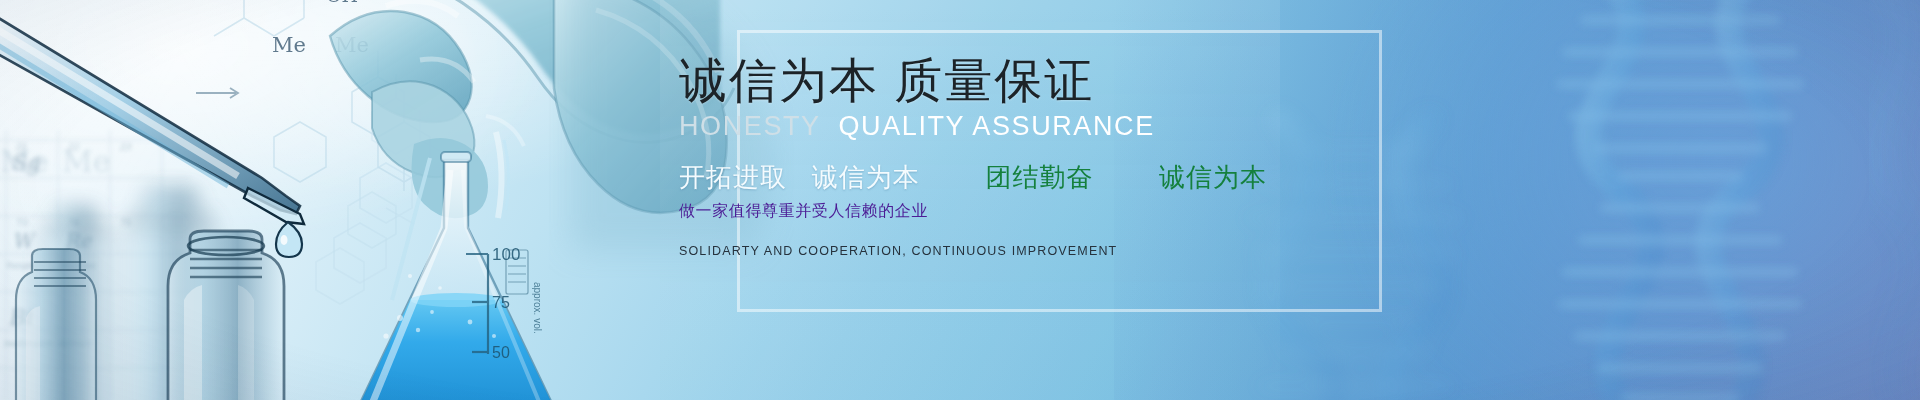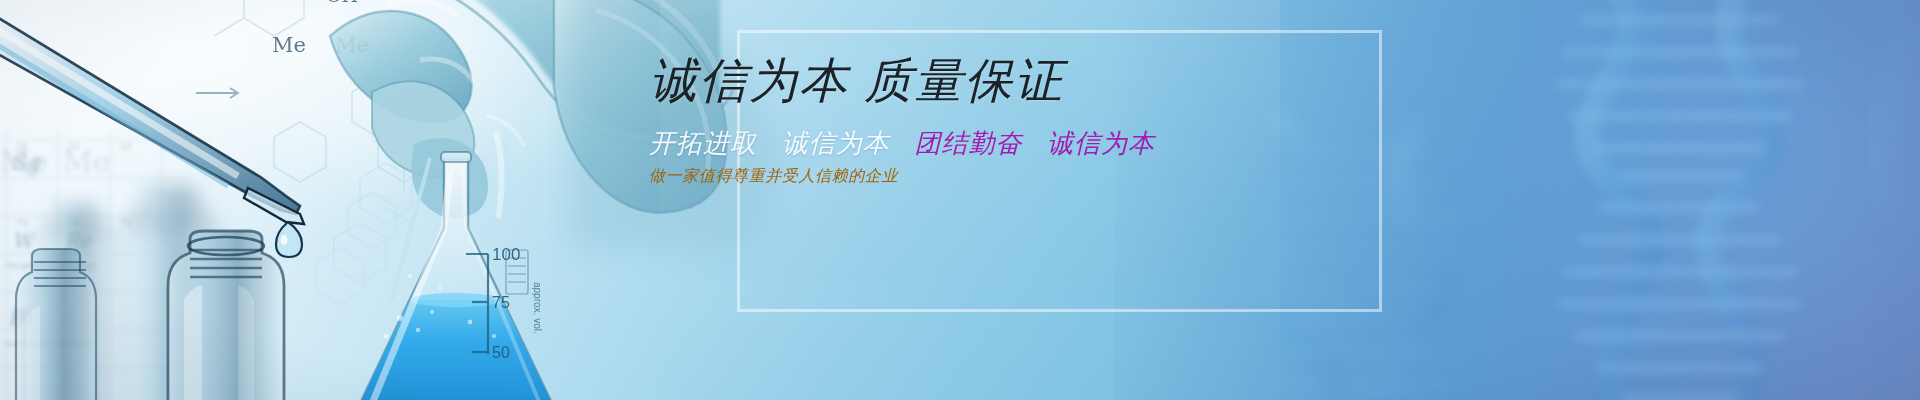--- a/index.html
+++ b/index.html
@@ -31,23 +31,22 @@
       radial-gradient(ellipse 50% 70% at 40% 8%, rgba(255,255,255,.55), rgba(255,255,255,0) 60%);
   }
   .vignette{
     position:absolute; inset:0; pointer-events:none;
     background:radial-gradient(ellipse 85% 110% at 50% 45%, rgba(0,0,0,0) 55%, rgba(20,50,90,.16) 100%);
   }
   svg.layer{ position:absolute; inset:0; width:1920px; height:400px; }
 
   
   .textblock{
-    position:absolute; left:649px; top:56px; width:700px;
+    position:absolute; left:679px; top:56px; width:700px;
     z-index:40;
-    font-style:italic;
   }
   .frame{
     position:absolute; left:737px; top:30px; width:645px; height:282px;
     border:3px solid rgba(255,255,255,.50);
     z-index:35; pointer-events:none;
   }
   .h1{
     font-size:48px; line-height:1.06; letter-spacing:2px;
     color:#1c2328; font-weight:400; white-space:nowrap;
     text-shadow:0 1px 2px rgba(255,255,255,.25);
@@ -56,24 +55,24 @@
     font-size:27px; line-height:1.12; letter-spacing:1.6px;
     margin-top:4px; white-space:nowrap; font-weight:400;
   }
   .h2 .dim{ color:#cfdfe7; }
   .h2 .bright{ color:#ffffff; }
   .h3{
     font-size:26px; line-height:1.25; letter-spacing:1px;
     margin-top:20px; white-space:nowrap; font-weight:400;
   }
   .h3 .w{ color:#f4fbfe; text-shadow:0 1px 2px rgba(60,110,150,.35); }
-  .h3 .d{ color:#a21caf; }
+  .h3 .d{ color:#15803d;margin-left:41px; }
   .h4{
     font-size:16px; line-height:1.3; letter-spacing:.6px;
-    color:#a16207; margin-top:7px; white-space:nowrap; font-weight:400;
+    color:#4c1d95; margin-top:7px; white-space:nowrap; font-weight:400;
   }
   .h5{
     font-size:12.5px; line-height:1.45; letter-spacing:1.15px;
     color:#26323d; margin-top:21px; font-weight:400;
   }
   .h5 span{ display:block; }
 </style>
 </head>
 <body>
 
@@ -352,30 +351,35 @@
   </svg>
 
   <div class="vignette"></div>
 
   <div class="frame"></div>
 
   <div class="textblock">
 
     <div class="h1">诚信为本 质量保证</div>
 
+    <div class="h2">
+      <span class="dim">HONESTY</span>
+      <span>&nbsp;</span><span class="bright">QUALITY ASSURANCE</span>
+    </div>
 
     <div class="h3">
       <span class="w">开拓进取</span>
       <span>&nbsp;</span>
       <span class="w">诚信为本</span>
       <span>&nbsp;</span>
       <span class="d">团结勤奋</span>
       <span>&nbsp;</span>
       <span class="d">诚信为本</span>
     </div>
 
     <div class="h4">做一家值得尊重并受人信赖的企业</div>
 
     <div class="h5">
+      <span>SOLIDARTY AND COOPERATION, CONTINUOUS  IMPROVEMENT</span>
     </div>
   </div>
 
 </div>
 
 </body></html>

